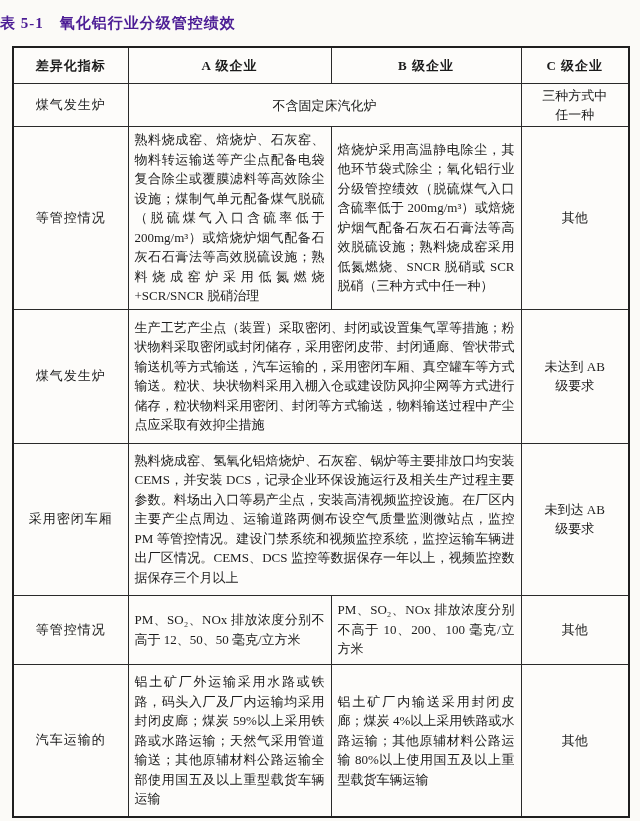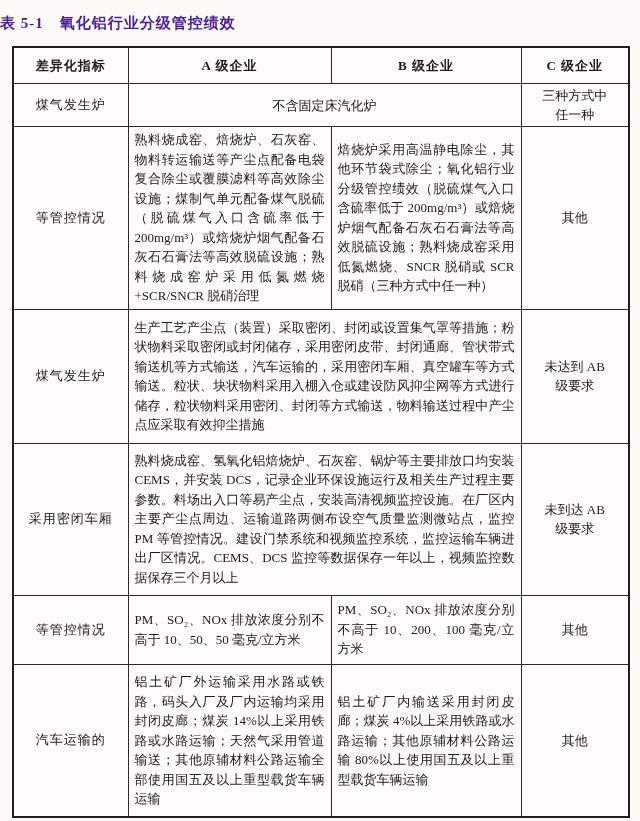--- a/index.html
+++ b/index.html
@@ -104,26 +104,26 @@
         <td class="txt" colspan="2">生产工艺产尘点（装置）采取密闭、封闭或设置集气罩等措施；粉状物料采取密闭或封闭储存，采用密闭皮带、封闭通廊、管状带式输送机等方式输送，汽车运输的，采用密闭车厢、真空罐车等方式输送。粒状、块状物料采用入棚入仓或建设防风抑尘网等方式进行储存，粒状物料采用密闭、封闭等方式输送，物料输送过程中产尘点应采取有效抑尘措施</td>
         <td class="ctr">未达到 AB 级要求</td>
       </tr>
       <tr class="r3">
         <td class="ind">采用密闭车厢</td>
         <td class="txt" colspan="2">熟料烧成窑、氢氧化铝焙烧炉、石灰窑、锅炉等主要排放口均安装 CEMS，并安装 DCS，记录企业环保设施运行及相关生产过程主要参数。料场出入口等易产尘点，安装高清视频监控设施。在厂区内主要产尘点周边、运输道路两侧布设空气质量监测微站点，监控 PM 等管控情况。建设门禁系统和视频监控系统，监控运输车辆进出厂区情况。CEMS、DCS 监控等数据保存一年以上，视频监控数据保存三个月以上</td>
         <td class="ctr">未到达 AB 级要求</td>
       </tr>
       <tr class="r4">
         <td class="ind">等管控情况</td>
-        <td class="txt">PM、SO₂、NOx 排放浓度分别不高于 10、50、50 毫克/立方米</td>
+        <td class="txt">PM、SO₂、NOx 排放浓度分别不高于 12、50、50 毫克/立方米</td>
         <td class="txt">PM、SO₂、NOx 排放浓度分别不高于 10、200、100 毫克/立方米</td>
         <td class="ctr">其他</td>
       </tr>
       <tr class="r5">
         <td class="ind">汽车运输的</td>
-        <td class="txt">铝土矿厂外运输采用水路或铁路，码头入厂及厂内运输均采用封闭皮廊；煤炭 14%以上采用铁路或水路运输；天然气采用管道输送；其他原辅材料公路运输全部使用国五及以上重型载货车辆运输</td>
+        <td class="txt">铝土矿厂外运输采用水路或铁路，码头入厂及厂内运输均采用封闭皮廊；煤炭 59%以上采用铁路或水路运输；天然气采用管道输送；其他原辅材料公路运输全部使用国五及以上重型载货车辆运输</td>
         <td class="txt">铝土矿厂内输送采用封闭皮廊；煤炭 4%以上采用铁路或水路运输；其他原辅材料公路运输 80%以上使用国五及以上重型载货车辆运输</td>
         <td class="ctr">其他</td>
       </tr>
     </tbody>
   </table>
 
 </div>
 
 </body></html>

